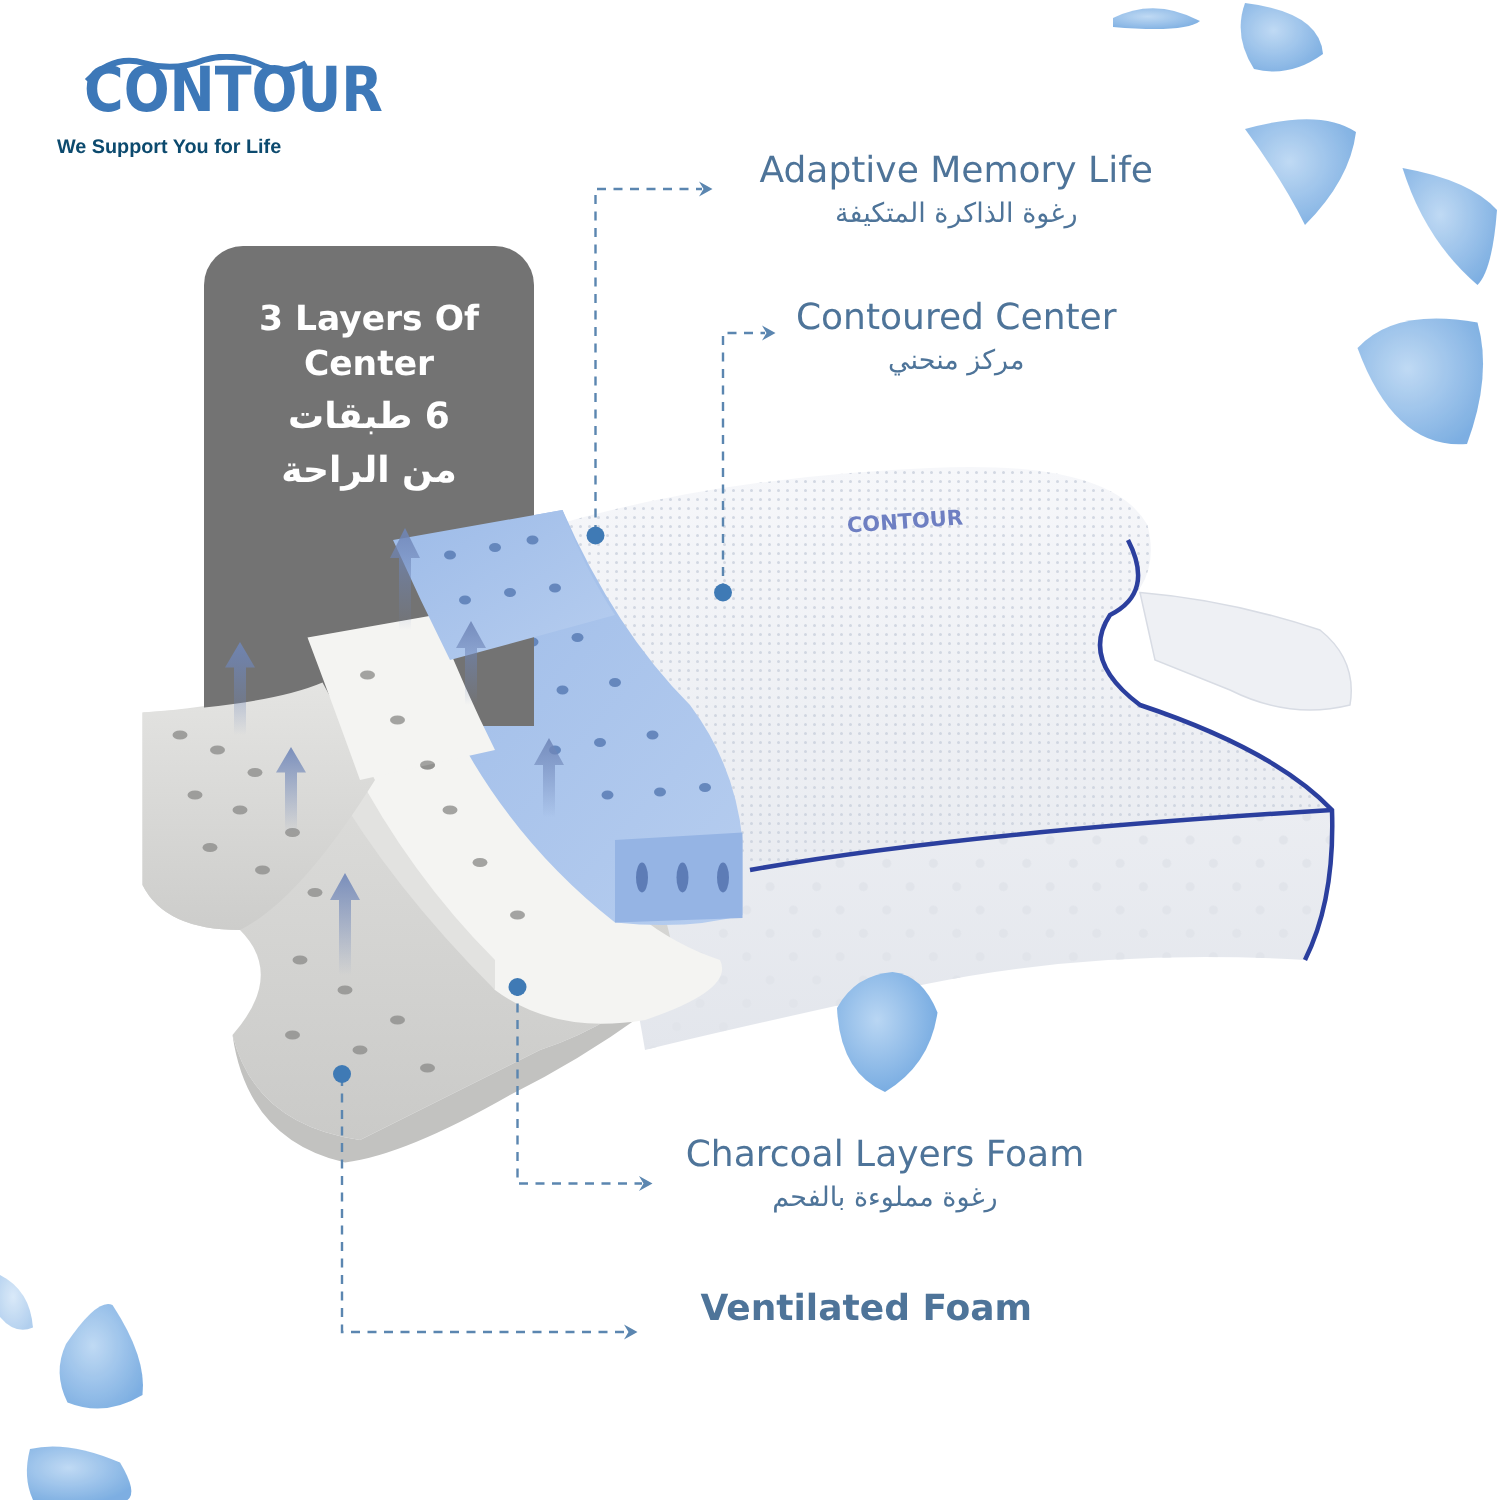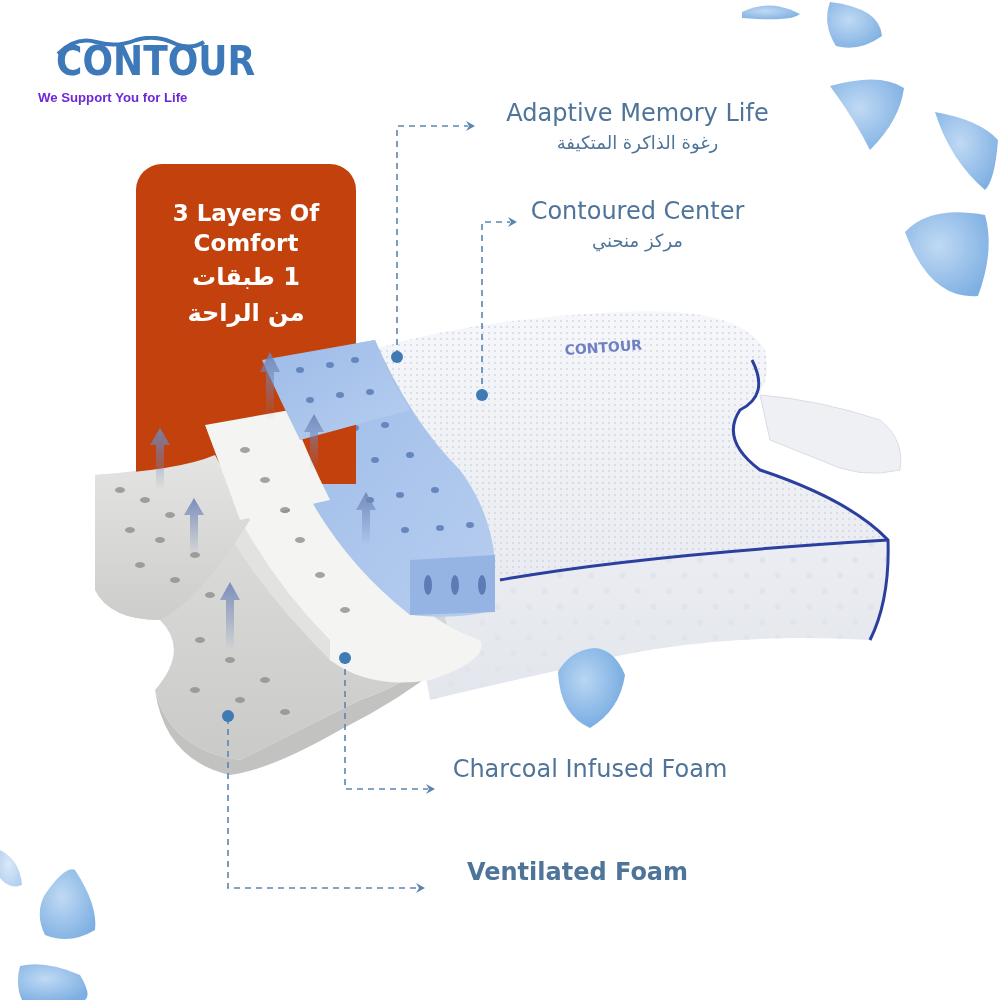--- a/index.html
+++ b/index.html
@@ -3,24 +3,24 @@
 <meta charset="utf-8">
 <style>
   html, body { margin:0; padding:0; }
   body { width:1000px; height:1000px; overflow:hidden; background:#ffffff; position:relative; font-family:"DejaVu Sans", sans-serif; }
   .abs { position:absolute; }
 
   
   .logo { left:38px; top:36px; width:175px; height:72px; }
   .logo-word { position:absolute; left:18px; top:0px; font-family:"DejaVu Sans", sans-serif; font-weight:bold; font-size:36px; letter-spacing:0px; color:#3d78b8; line-height:44px; transform:scaleY(1.15); transform-origin:left top; }
   .logo-arc { position:absolute; left:18px; top:0; width:150px; height:20px; }
-  .logo-tag { position:absolute; left:0; top:54px; font-family:"Liberation Sans", sans-serif; font-weight:bold; font-size:13.2px; color:#6d28d9; white-space:nowrap; }
+  .logo-tag { position:absolute; left:0; top:54px; font-family:"Liberation Sans", sans-serif; font-weight:bold; font-size:13.2px; color:#0c4a6e; white-space:nowrap; }
 
   
-  .layers-box { left:136px; top:164px; width:220px; height:320px; background:#c2410c; border-radius:26px 26px 0 0; }
+  .layers-box { left:136px; top:164px; width:220px; height:320px; background:#737373; border-radius:26px 26px 0 0; }
   .layers-text { position:absolute; left:0; right:0; top:34px; text-align:center; color:#ffffff; font-family:"DejaVu Sans", sans-serif; font-weight:bold; }
   .layers-en { font-size:23px; line-height:30px; }
   .layers-ar { font-size:24px; line-height:34px; margin-top:2px; }
 
   
   .label { text-align:center; color:#4e7499; }
   .label-en { font-family:"DejaVu Sans", sans-serif; font-size:24px; line-height:30px; white-space:nowrap; }
   .label-ar { font-family:"DejaVu Sans", sans-serif; font-size:18px; line-height:30px; white-space:nowrap; }
 
   .lbl-adaptive { left:470px; top:98px; width:335px; }
@@ -174,22 +174,22 @@
     <circle cx="397" cy="357" r="6"></circle>
     <circle cx="482" cy="395" r="6"></circle>
     <circle cx="345" cy="658" r="6"></circle>
     <circle cx="228" cy="716" r="6"></circle>
   </g>
 </svg>
 
 <div class="abs layers-box" style="z-index:0;">
   <div class="layers-text">
     <div class="layers-en">3 Layers Of</div>
-    <div class="layers-en">Comfort</div>
-    <div class="layers-ar" dir="rtl">1 طبقات</div>
+    <div class="layers-en">Center</div>
+    <div class="layers-ar" dir="rtl">6 طبقات</div>
     <div class="layers-ar" dir="rtl">من الراحة</div>
   </div>
 </div>
 
 <svg class="overlay" width="1000" height="1000" viewBox="0 0 1000 1000" style="z-index:1; pointer-events:none;">
   <defs>
     <linearGradient id="greyG2" x1="0" y1="0" x2="0" y2="1">
       <stop offset="0%" stop-color="#e4e4e2"></stop>
       <stop offset="100%" stop-color="#cdcdcb"></stop>
     </linearGradient>
@@ -245,17 +245,18 @@
 
 <div class="abs label lbl-adaptive" style="z-index:2;">
   <div class="label-en">Adaptive Memory Life</div>
   <div class="label-ar" dir="rtl">رغوة الذاكرة المتكيفة</div>
 </div>
 <div class="abs label lbl-contoured" style="z-index:2;">
   <div class="label-en">Contoured Center</div>
   <div class="label-ar" dir="rtl">مركز منحني</div>
 </div>
 <div class="abs label lbl-charcoal" style="z-index:2;">
-  <div class="label-en">Charcoal Infused Foam</div>
+  <div class="label-en">Charcoal Layers Foam</div>
+  <div class="label-ar" dir="rtl">رغوة مملوءة بالفحم</div>
 </div>
 <div class="abs label lbl-ventilated" style="z-index:2;font-weight:bold;">
   <div class="label-en">Ventilated Foam</div>
 </div>
 
 </body></html>

